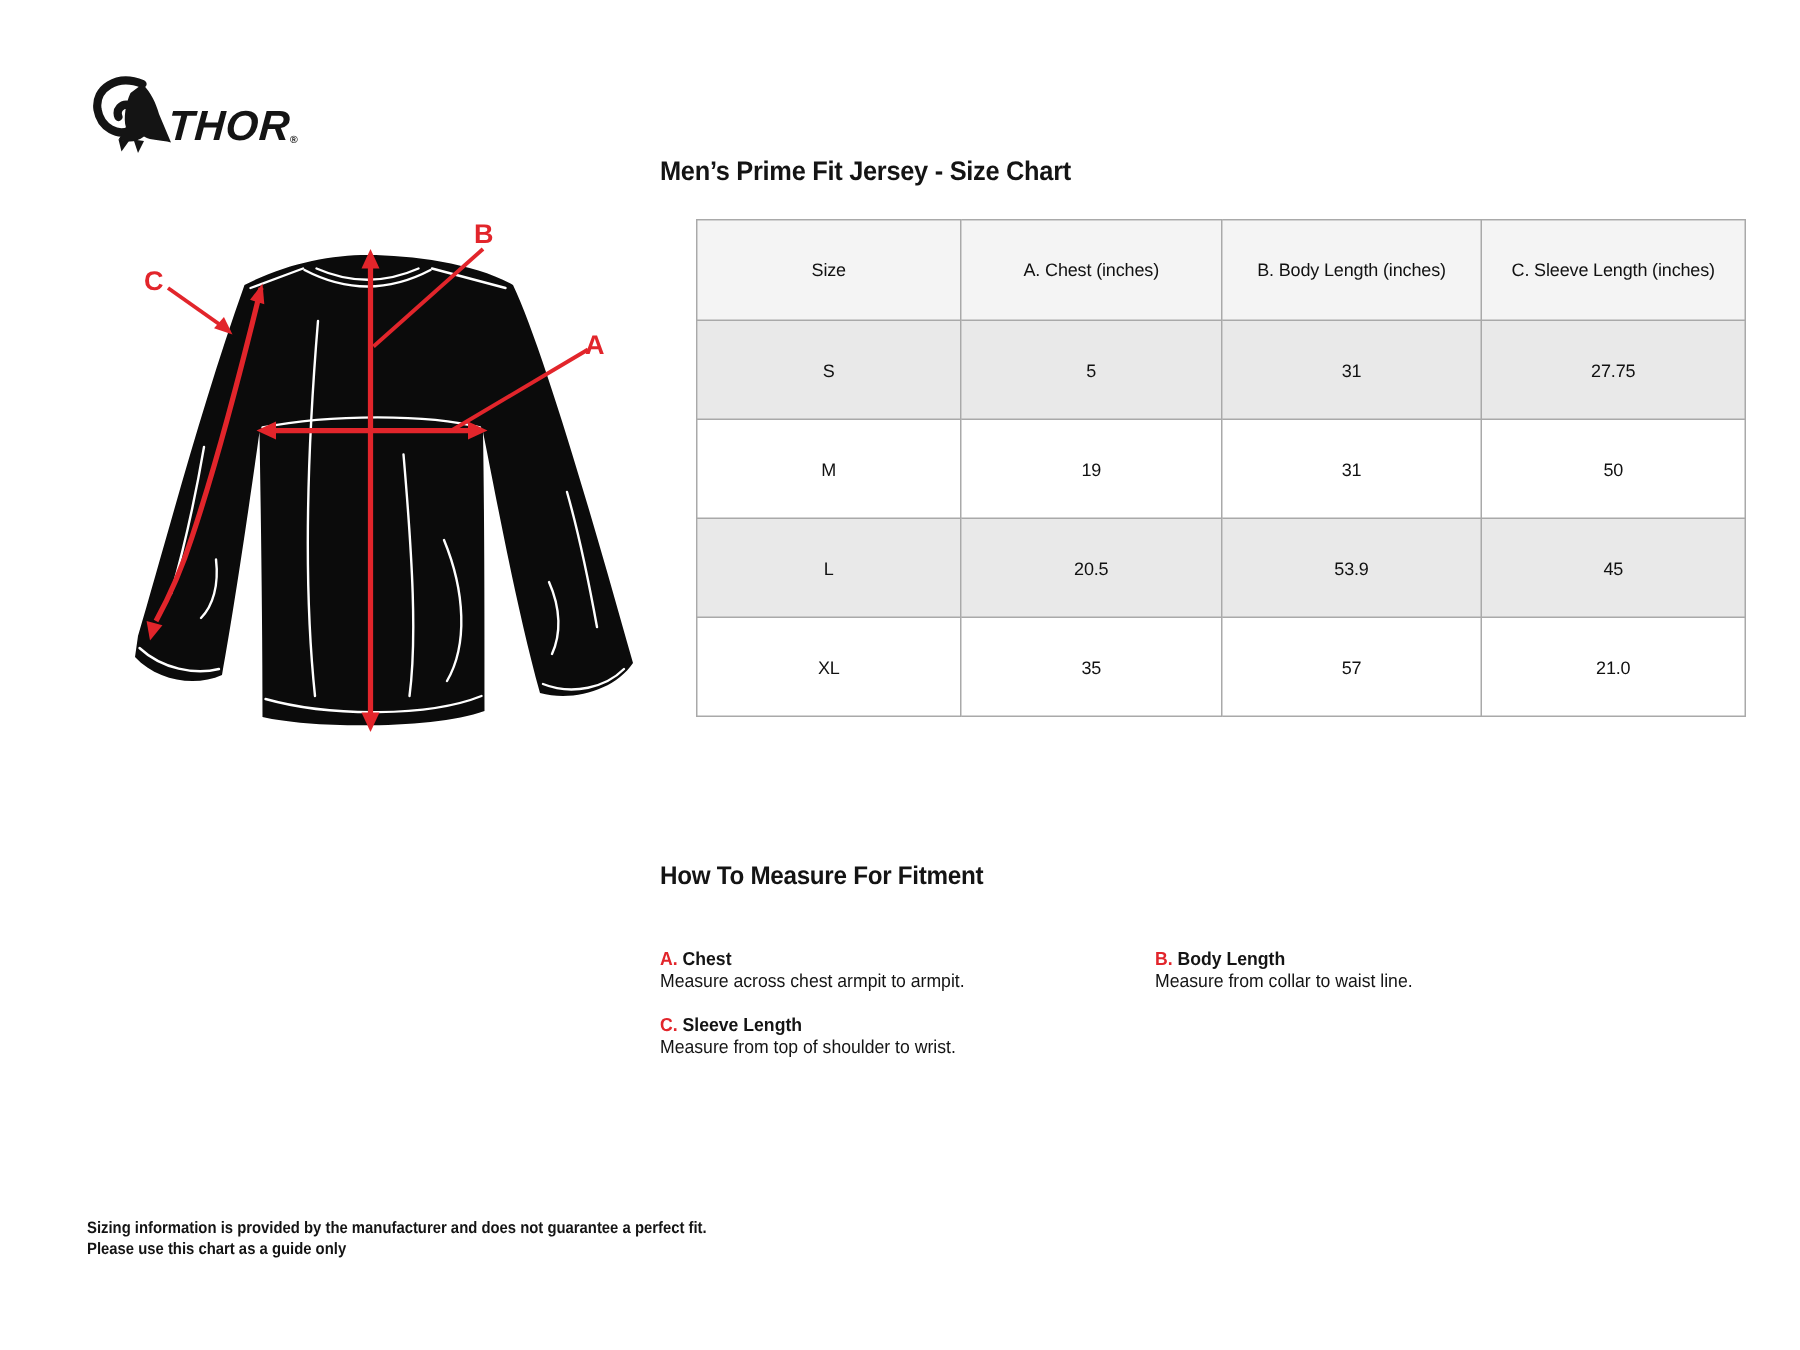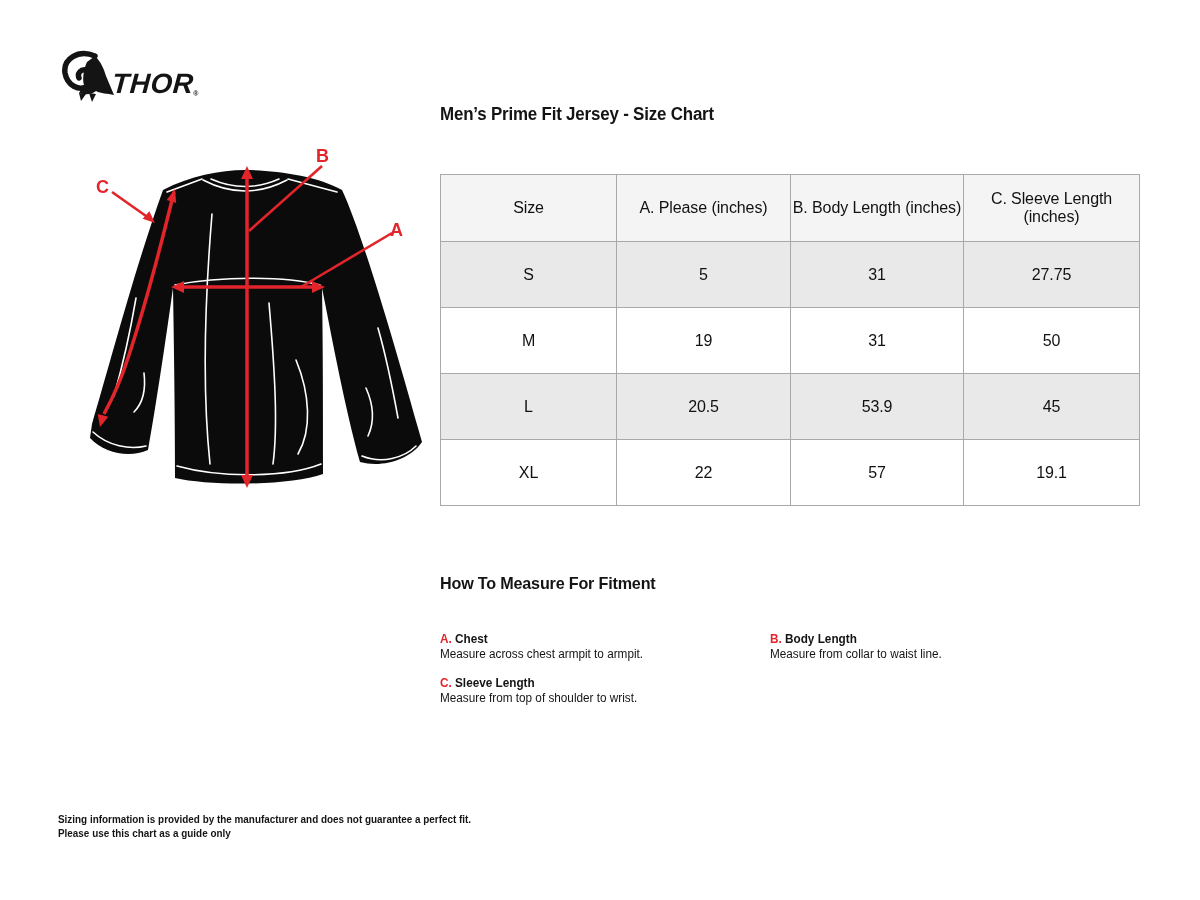--- a/index.html
+++ b/index.html
@@ -20,22 +20,22 @@
   .arrow-line { stroke:var(--accent); fill:none; }
   .arrow-head { fill:var(--accent); stroke:none; }
   .seam { stroke:#fff; stroke-width:1.6; fill:none; stroke-linecap:round; }
   .diag-label { font-family:"Liberation Sans", sans-serif; font-weight:bold; font-size:18px; fill:var(--accent); }
 
   
   .page-title { position:absolute; left:440px; top:104px; font-size:18px; font-weight:bold;
                 letter-spacing:-.2px; transform:scaleX(.94); transform-origin:0 50%; white-space:nowrap; }
 
   
-  .size-table { position:absolute; left:440px; top:146px; width:699px; border-collapse:collapse;
-                table-layout:fixed; font-size:16px; color:#111;margin-top:28px; }
+  .size-table { position:absolute; left:464px; top:146px; width:699px; border-collapse:collapse;
+                table-layout:fixed; font-size:12px; color:#111; }
   .size-table th, .size-table td { border:1px solid var(--border); text-align:center; vertical-align:middle;
                 font-weight:normal; height:66px; letter-spacing:-.1px; }
   .size-table thead th { background:var(--headbg); height:67px; }
   .size-table tr.shaded td { background:var(--shade); }
   .size-table tr.plain td { background:#fff; }
 
   
   .measure-heading { position:absolute; left:440px; top:574px; font-size:17px; font-weight:bold;
                      letter-spacing:-.2px; transform:scaleX(.95); transform-origin:0 50%; white-space:nowrap; }
   .measure-grid { position:absolute; left:440px; top:632px; width:580px; display:grid;
@@ -129,21 +129,21 @@
   <table class="size-table">
     <colgroup>
         <col style="width:176px">
         <col style="width:174px">
         <col style="width:173px">
         <col style="width:176px">
       </colgroup>
     <thead>
       <tr>
         <th>Size</th>
-        <th>A. Please (inches)</th>
+        <th>A. Chest (inches)</th>
         <th>B. Body Length (inches)</th>
         <th>C. Sleeve Length (inches)</th>
       </tr>
     </thead>
     <tbody>
       <tr class="shaded">
         <td>S</td>
         <td>5</td>
         <td>31</td>
         <td>27.75</td>
@@ -155,23 +155,23 @@
         <td>50</td>
       </tr>
       <tr class="shaded">
         <td>L</td>
         <td>20.5</td>
         <td>53.9</td>
         <td>45</td>
       </tr>
       <tr class="plain">
         <td>XL</td>
-        <td>22</td>
+        <td>35</td>
         <td>57</td>
-        <td>19.1</td>
+        <td>21.0</td>
       </tr>
     </tbody>
   </table>
 
   <h2 class="measure-heading">How To Measure For Fitment</h2>
   <div class="measure-grid">
     <div class="measure-item">
       <p class="m-label">
         <span class="m-key">A.</span>
         <span>Chest</span>

